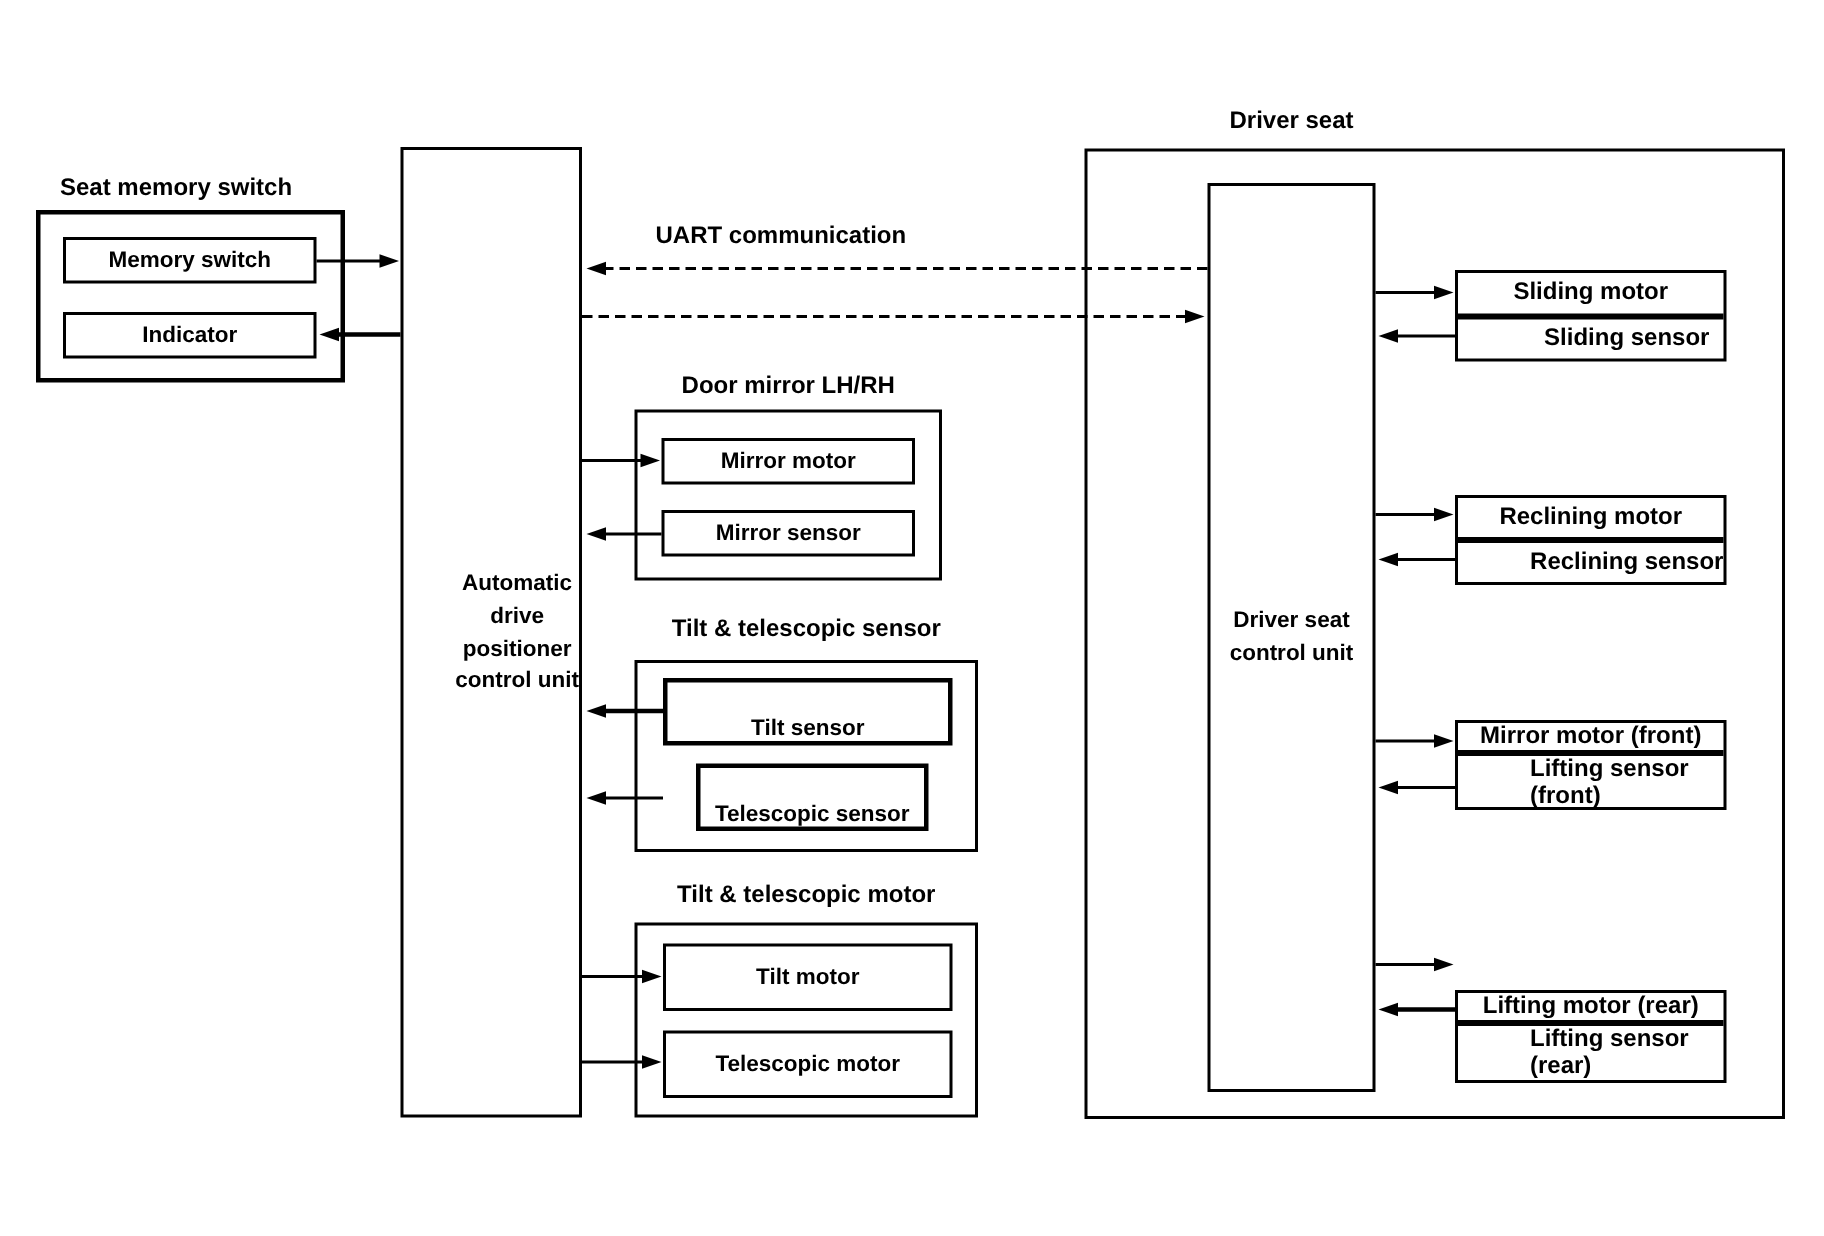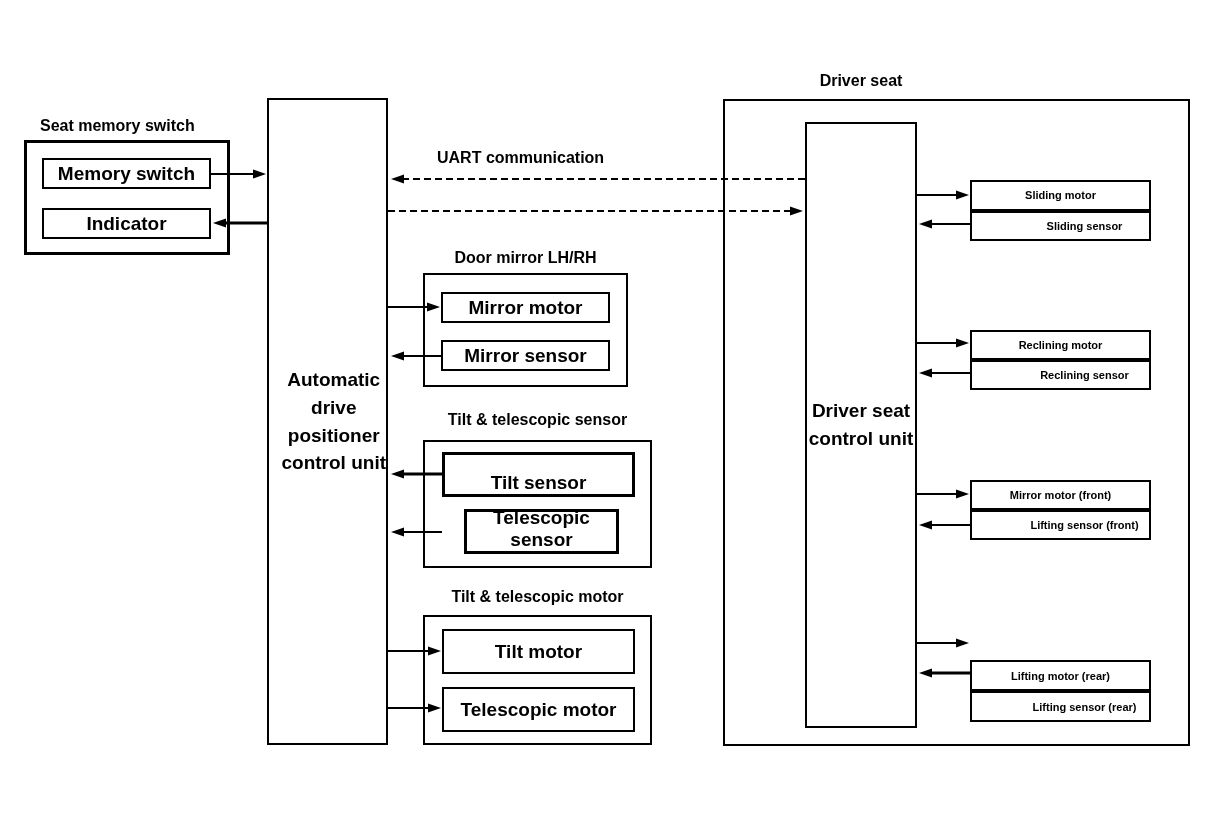--- a/index.html
+++ b/index.html
@@ -10,21 +10,21 @@
     font-family:"Liberation Sans", sans-serif;
     font-weight:bold;
     color:#000;
     overflow:hidden;
   }
   .box{
     position:absolute;
     border:2px solid #000;
     background:#fff;
     display:flex;align-items:center;justify-content:center;
-    font-size:19px;
+    font-size:15px;
     box-sizing:border-box;
     text-align:center;
   }
   .box.thickborder{border-width:3px;align-items:flex-end;}
   .box.group{background:transparent;}
   .lbl{
     position:absolute;
     font-size:16px;
     white-space:nowrap;
   }
@@ -34,21 +34,21 @@
     position:absolute;
     width:181px;
     border:2px solid #000;
     background:#fff;
     display:flex;flex-direction:column;
     box-sizing:border-box;
   }
   .pair .cell{
     flex:1;
     display:flex;align-items:center;justify-content:center;
-    font-size:11px;
+    font-size:16px;
   }
   .pair .cell + .cell{border-top:4px solid #000000;padding-left:48px;}
   svg.overlay{
     position:absolute;left:0;top:0;width:1216px;height:824px;
     pointer-events:none;z-index:10;
   }
 </style>
 </head>
 <body>
 

